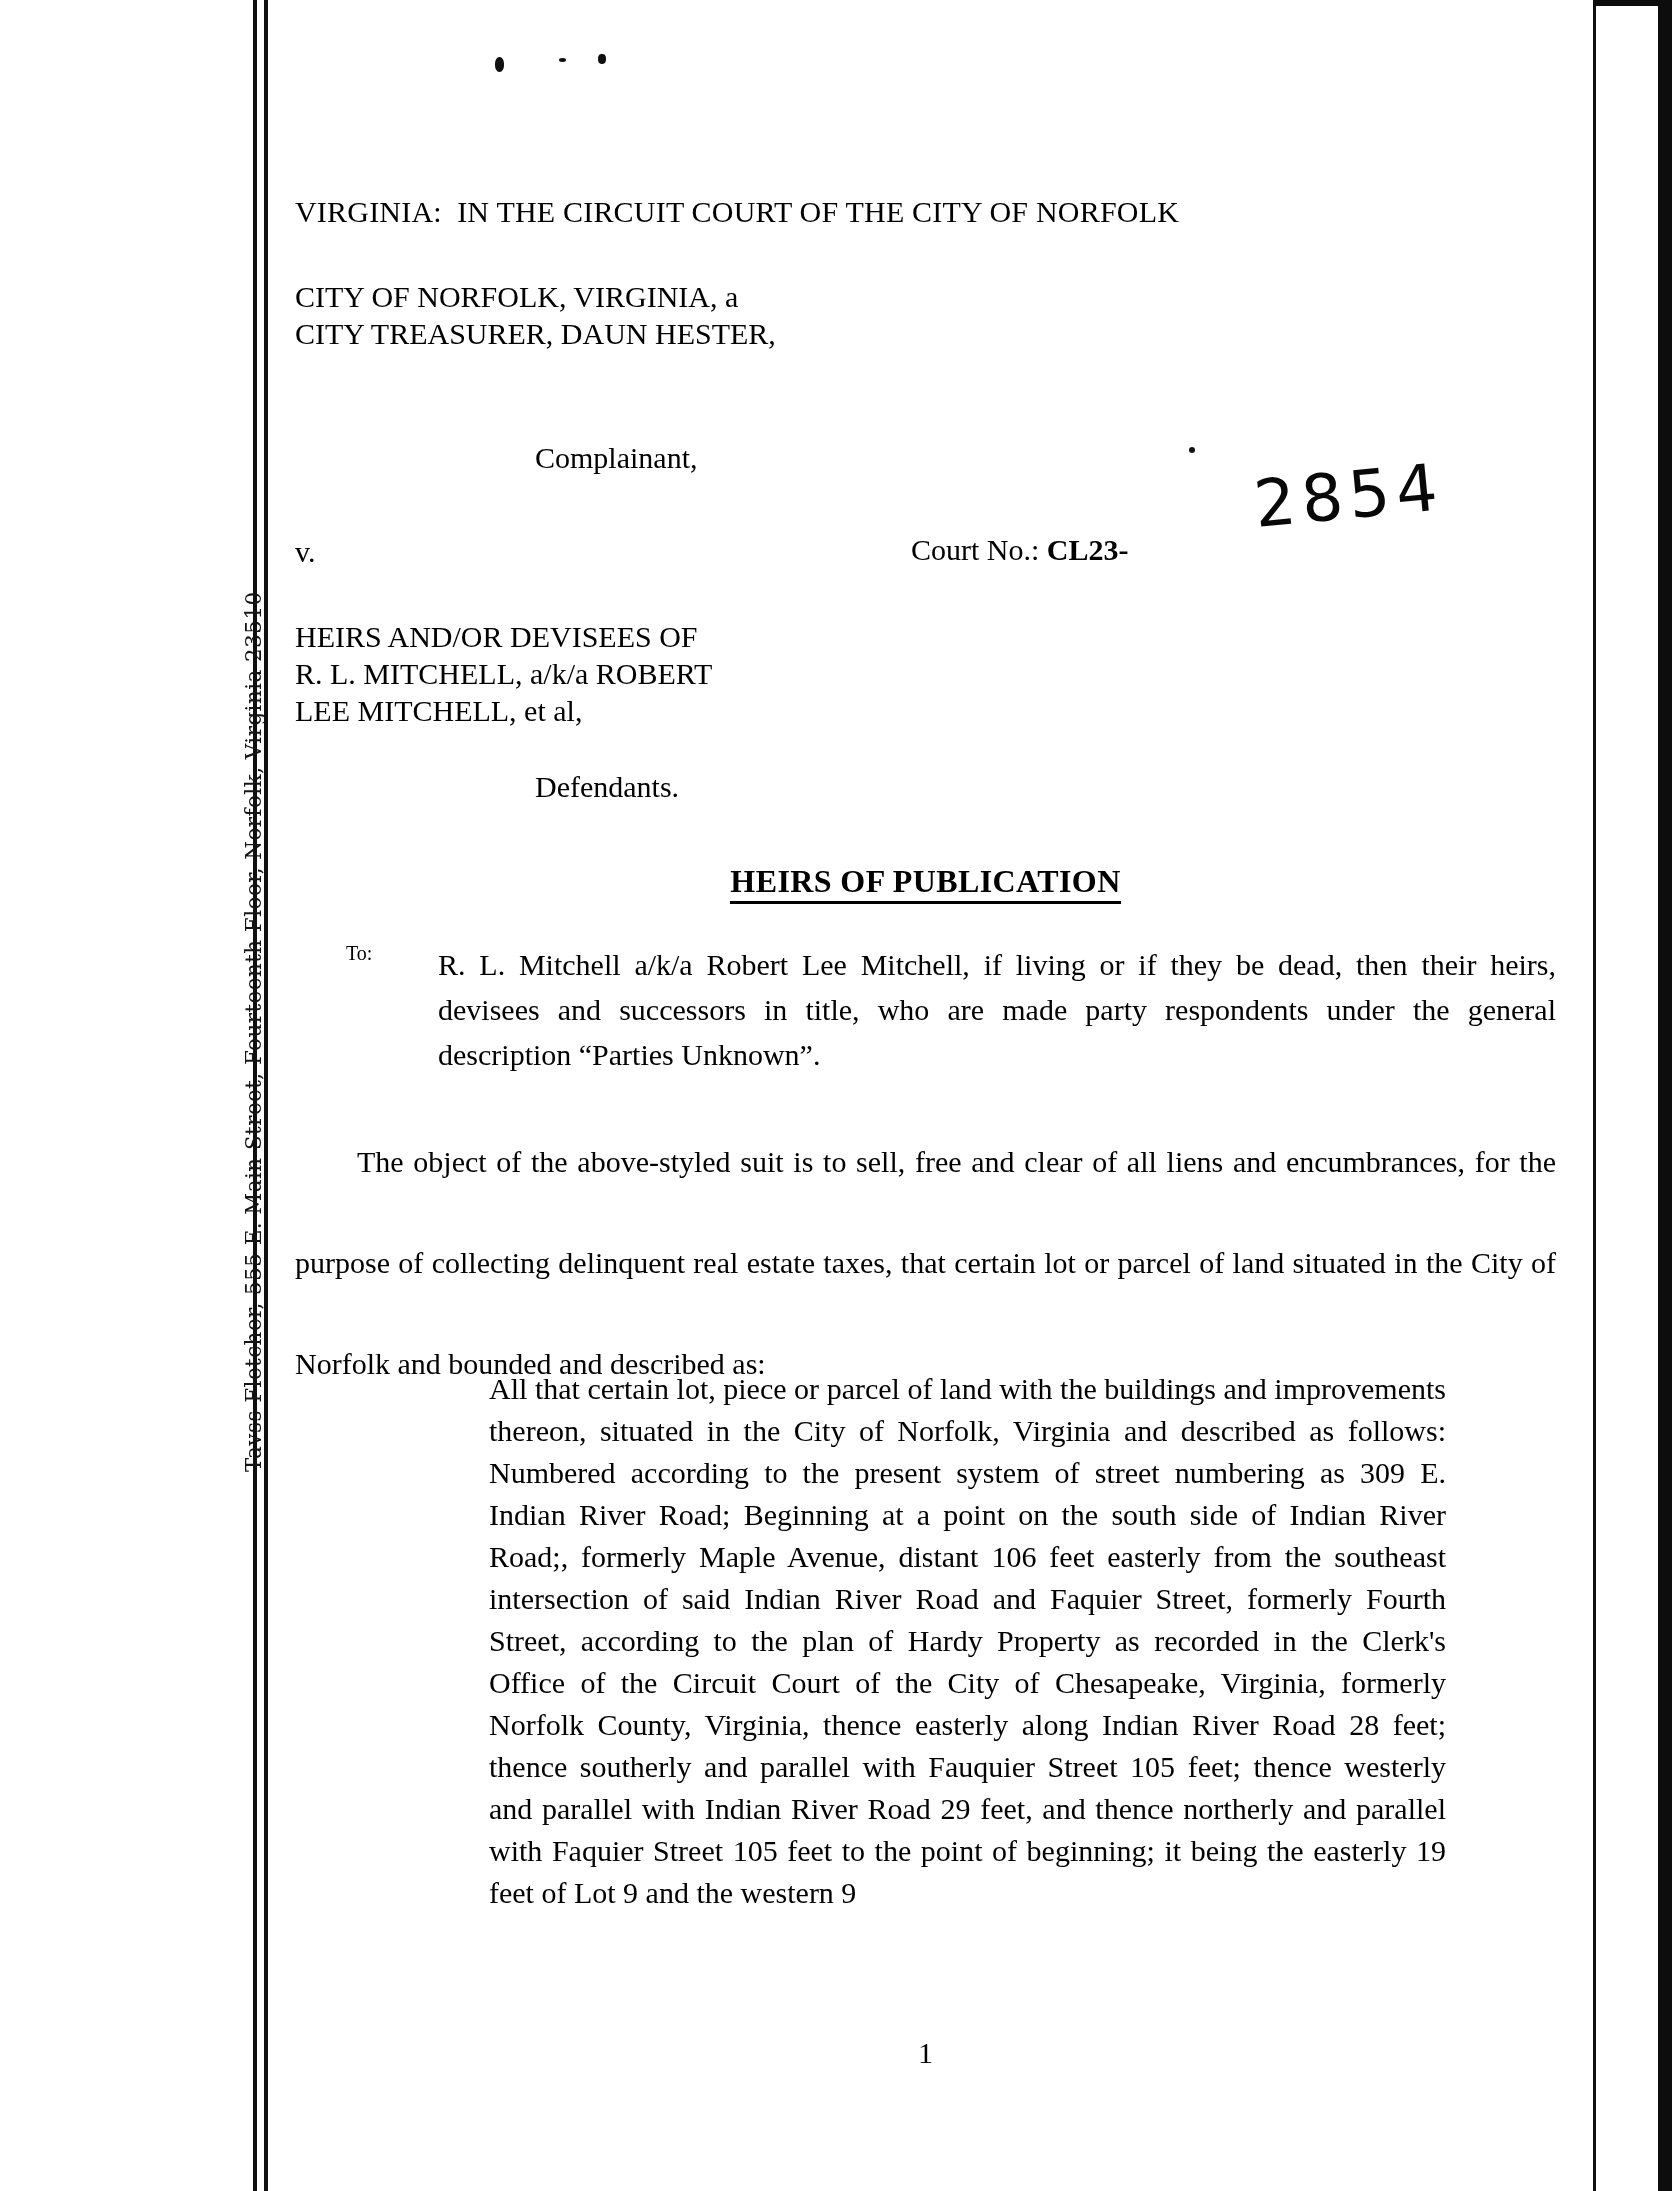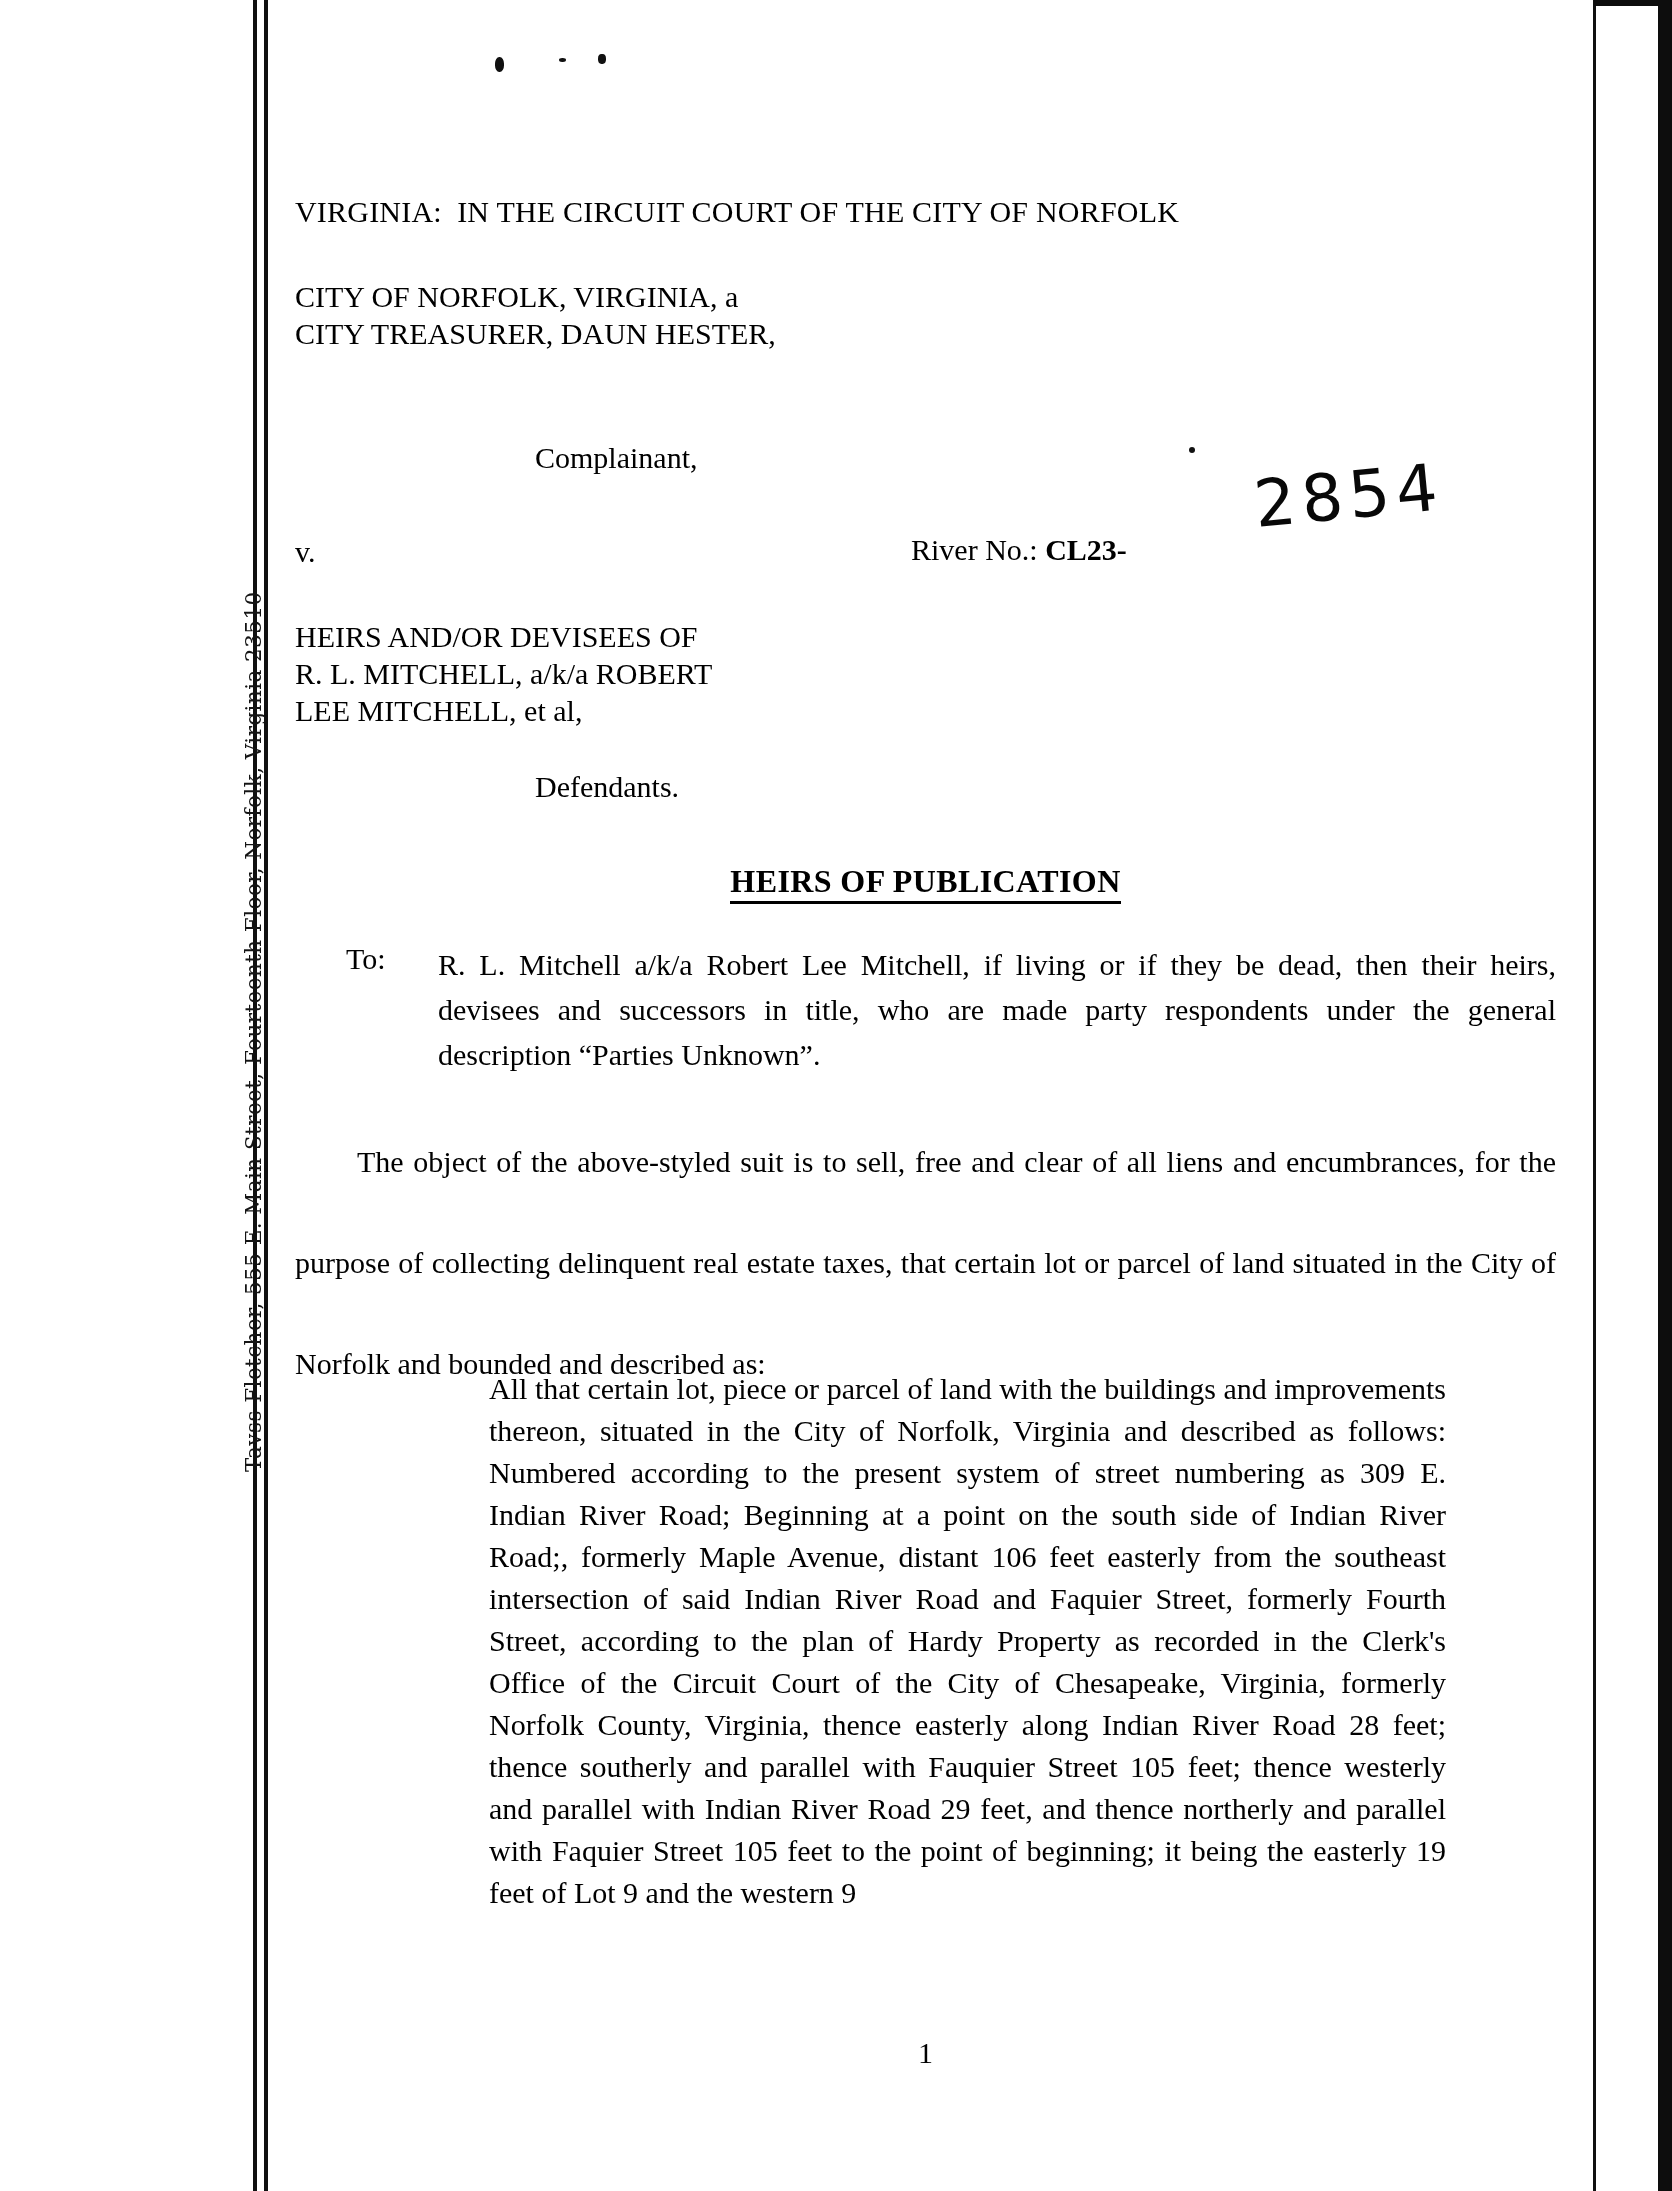--- a/index.html
+++ b/index.html
@@ -180,21 +180,21 @@
   .to-block {
     position: absolute;
     left: 0;
     top: 942px;
     width: 1261px;
   }
   .to-block .to-label {
     position: absolute;
     left: 51px;
     top: 0;
-    font-size: 30px;
+    font-size: 20px;
   }
   .to-block .to-body {
     margin-left: 143px;
     width: 1118px;
     font-size: 30px;
     line-height: 45px;
     text-align: justify;
     text-justify: inter-word;
   }
 
@@ -256,21 +256,21 @@
     <div class="caption-party">
       <div>CITY OF NORFOLK, VIRGINIA, a</div>
       <div>CITY TREASURER, DAUN HESTER,</div>
     </div>
 
     <div class="complainant">Complainant,</div>
 
     <div class="versus">v.</div>
 
     <div class="case-no">
-      <span>River No.:</span>
+      <span>Court No.:</span>
       <span class="cl">CL23-</span>
     </div>
 
     <div class="case-no-hand">2854</div>
 
     <div class="defendant-party">
       <div>HEIRS AND/OR DEVISEES OF</div>
       <div>R. L. MITCHELL, a/k/a ROBERT</div>
       <div>LEE MITCHELL, et al,</div>
     </div>

